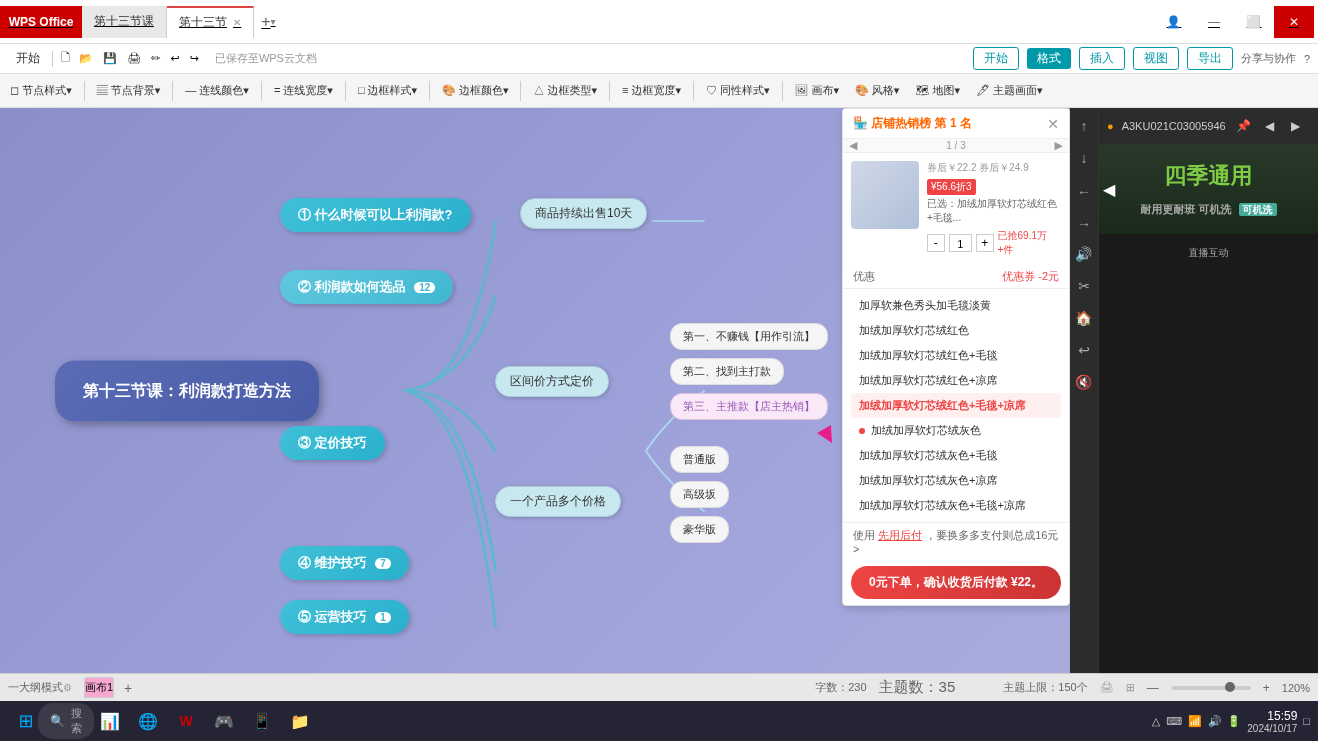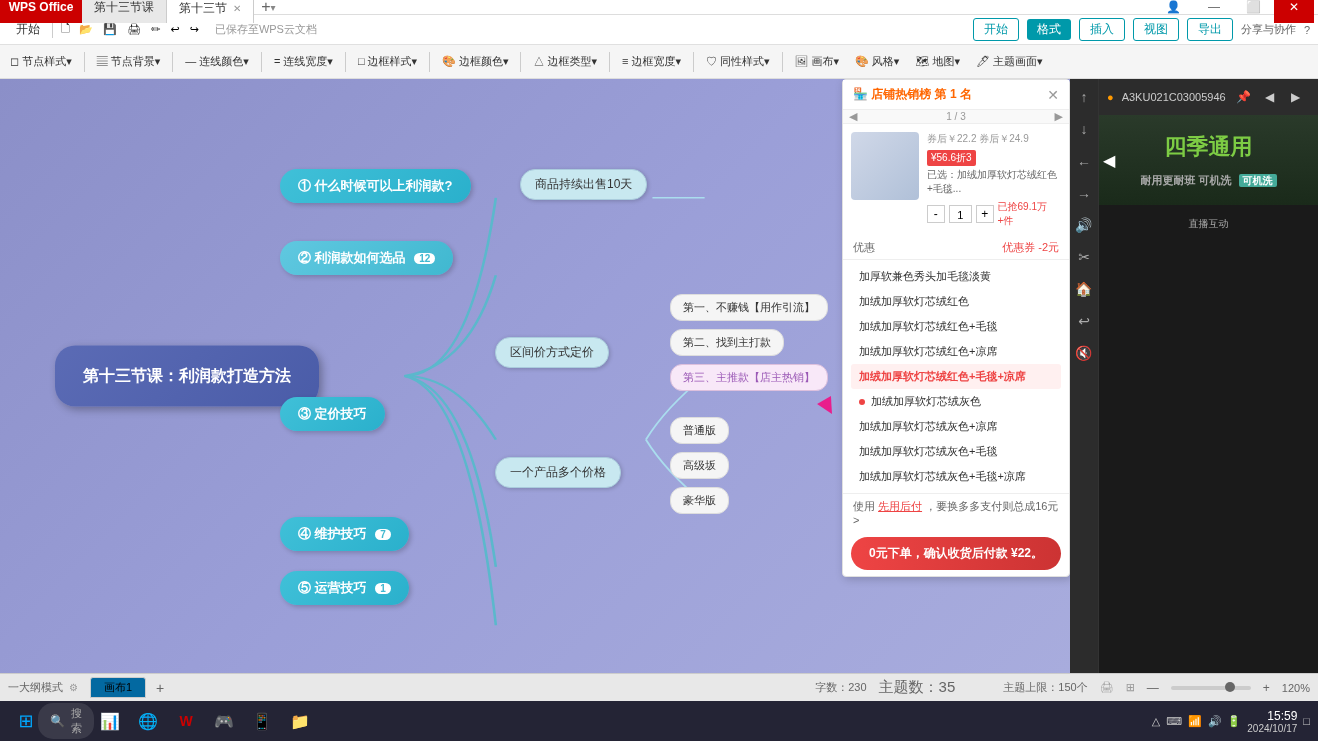--- a/index.html
+++ b/index.html
@@ -1,25 +1,26 @@
 <!DOCTYPE html>
 <html><head>
   <meta charset="utf-8">
   <style>
     * { box-sizing: border-box; margin: 0; padding: 0; }
     body { width: 1318px; height: 741px; overflow: hidden; font-family: 'Microsoft YaHei', Arial, sans-serif; background: #f0f0f0; }
 
     
     .title-bar {
-      height: 15px;
+      height: 44px;
       background: #fff;
       display: flex;
       align-items: center;
       border-bottom: 1px solid #ddd;
       position: relative;
+      text-decoration: underline;
     }
     .title-bar-logo {
       width: 82px;
       height: 32px;
       background: #cc0000;
       display: flex;
       align-items: center;
       justify-content: center;
       color: #fff;
       font-size: 12px;
@@ -497,23 +498,23 @@
     .page-tabs {
       height: 28px;
       background: #e8e8e8;
       display: flex;
       align-items: center;
       padding: 0 8px;
       gap: 4px;
       border-top: 1px solid #ccc;
     }
     .page-tab {
-      padding: 2px 13px;
+      padding: 2px 0;
       font-size: 11px;
-      background: #0369a1;
+      background: #f9a8d4;
       border: 1px solid #ccc;
       border-radius: 3px 3px 0 0;
       cursor: pointer;
     }
     .page-tab-new {
       width: 20px;
       height: 20px;
       display: flex;
       align-items: center;
       justify-content: center;
@@ -779,24 +780,24 @@
             <span>加绒加厚软灯芯绒红色+凉席</span>
           </div>
           <div class="variant-item selected">
             <span>加绒加厚软灯芯绒红色+毛毯+凉席</span>
           </div>
           <div class="variant-item">
             <span class="variant-dot"></span>
             <span>加绒加厚软灯芯绒灰色</span>
           </div>
           <div class="variant-item">
+            <span>加绒加厚软灯芯绒灰色+毛毯</span>
+          </div>
+          <div class="variant-item">
             <span>加绒加厚软灯芯绒灰色+凉席</span>
-          </div>
-          <div class="variant-item">
-            <span>加绒加厚软灯芯绒灰色+毛毯</span>
           </div>
           <div class="variant-item">
             <span>加绒加厚软灯芯绒灰色+毛毯+凉席</span>
           </div>
         </div>
         <div class="shop-coupon">
           <span>使用</span>
           <span class="shop-coupon-link">先用后付</span>
           <span>，要换多多支付则总成16元 &gt;</span>
         </div>
@@ -848,21 +849,21 @@
       </div>
 
       <div style="flex:1;background:#1a1a1a;overflow-y:auto;padding:4px;">
         <div style="color:#aaa;font-size:10px;text-align:center;padding:8px 0;">直播互动</div>
       </div>
     </div>
 
   </div>
 
   <div class="page-tabs">
-    <div style="display:flex;align-items:center;gap:6px;">
+    <div style="display:flex;align-items:center;gap:0;">
       <span style="font-size:11px;color:#666;">一大纲模式</span>
       <span style="font-size:10px;color:#999;cursor:pointer;">⚙</span>
     </div>
     <div class="page-tab" style="margin-left:8px;">画布1</div>
     <div class="page-tab-new">+</div>
     <div class="page-mode">
       <span style="font-size:11px;color:#666;">字数：230</span>
       <span style="font-size:15px;color:#666;">主题数：35</span>
       <span style="font-size:11px;color:#666;margin-left:36px;">主题上限：150个</span>
       <span style="font-size:11px;color:#999;">🖨</span>

